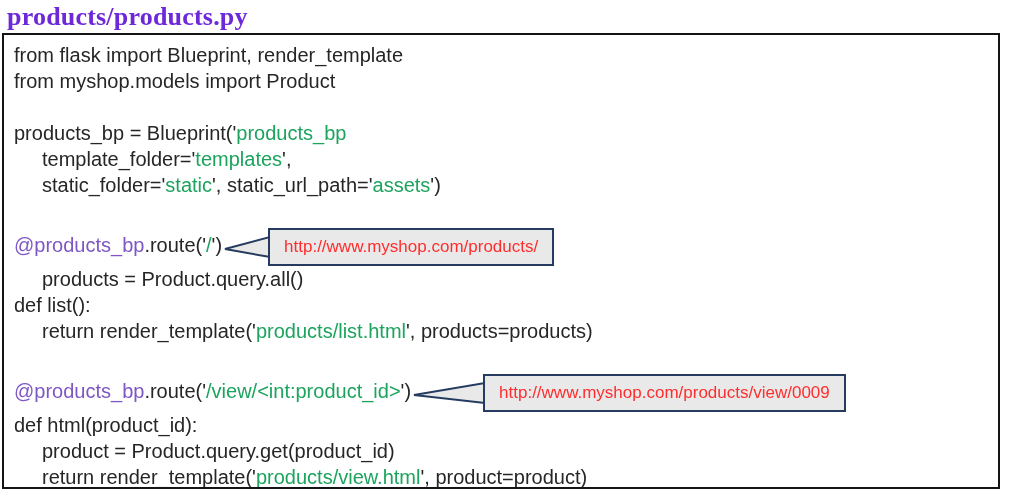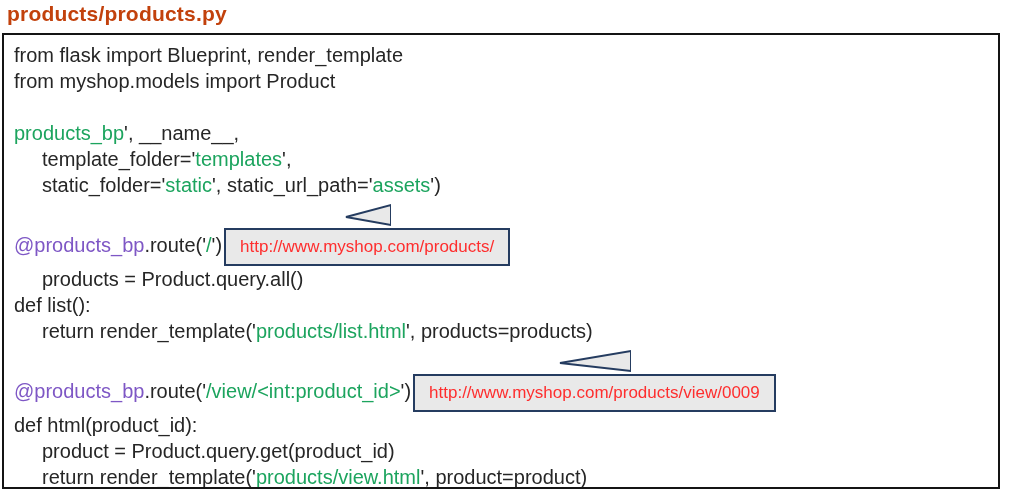--- a/index.html
+++ b/index.html
@@ -13,24 +13,25 @@
   }
   .page {
     position: relative;
     width: 1014px;
     height: 500px;
   }
   .file-title {
     position: absolute;
     left: 7px;
     top: 2px;
-    font-size: 21px;
+    font-size: 26px;
     font-weight: 700;
-    color: #c2410c;
+    color: #6d28d9;
     letter-spacing: 0.2px;
+    font-family: Liberation Serif, serif;
   }
   .code-box {
     position: absolute;
     left: 2px;
     top: 33px;
     width: 998px;
     height: 456px;
     box-sizing: border-box;
     border: 2px solid var(--box-border, #141414);
     padding: 7px 0 0 10px;
@@ -49,21 +50,20 @@
     height: 42px;
     line-height: 42px;
   }
   .line.indent { padding-left: 28px; }
   .line span.str { color: var(--string-green, #1ca45e); }
   .line span.dec { color: var(--decorator-purple, #7e57c5); }
   .callout {
     display: inline-flex;
     align-items: center;
     margin-left: 2px;
-    flex-direction: column;
   }
   .callout svg { display: block; flex: 0 0 auto; margin-right: -2px; }
   .callout svg polygon {
     fill: var(--callout-bg, #e9e9e9);
     stroke: var(--callout-border, #253c60);
     stroke-width: 2;
   }
   .bubble {
     display: inline-block;
     box-sizing: border-box;
@@ -83,22 +83,22 @@
   <div class="file-title">products/products.py</div>
   <div class="code-box">
       <div class="line">
         <span>from flask import Blueprint, render_template</span>
       </div>
       <div class="line">
         <span>from myshop.models import Product</span>
       </div>
       <div class="line"></div>
       <div class="line">
+        <span>products_bp = Blueprint('</span>
         <span class="str">products_bp</span>
-        <span>', __name__,</span>
       </div>
       <div class="line indent">
         <span>template_folder='</span>
         <span class="str">templates</span>
         <span>',</span>
       </div>
       <div class="line indent">
         <span>static_folder='</span>
         <span class="str">static</span>
         <span>', static_url_path='</span>

